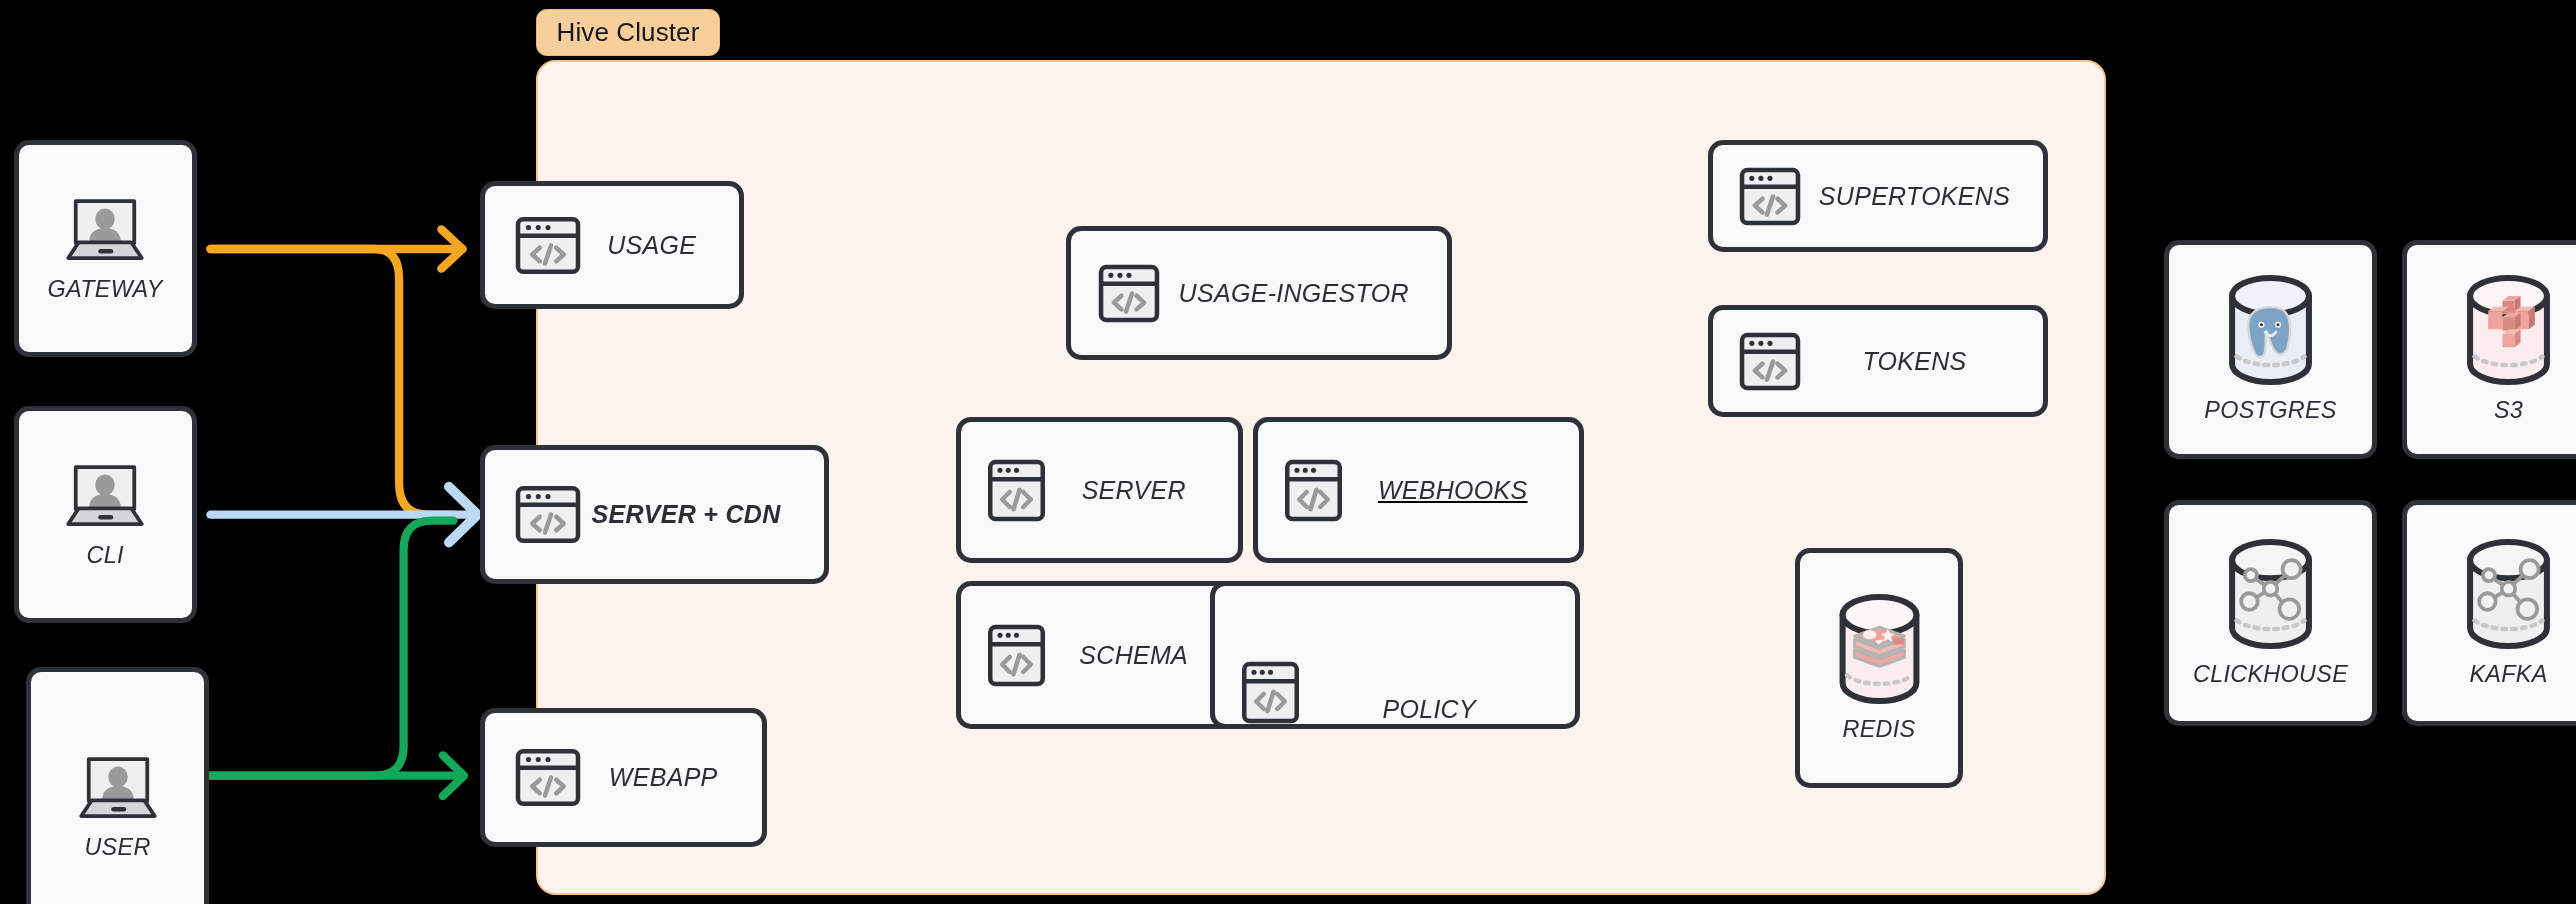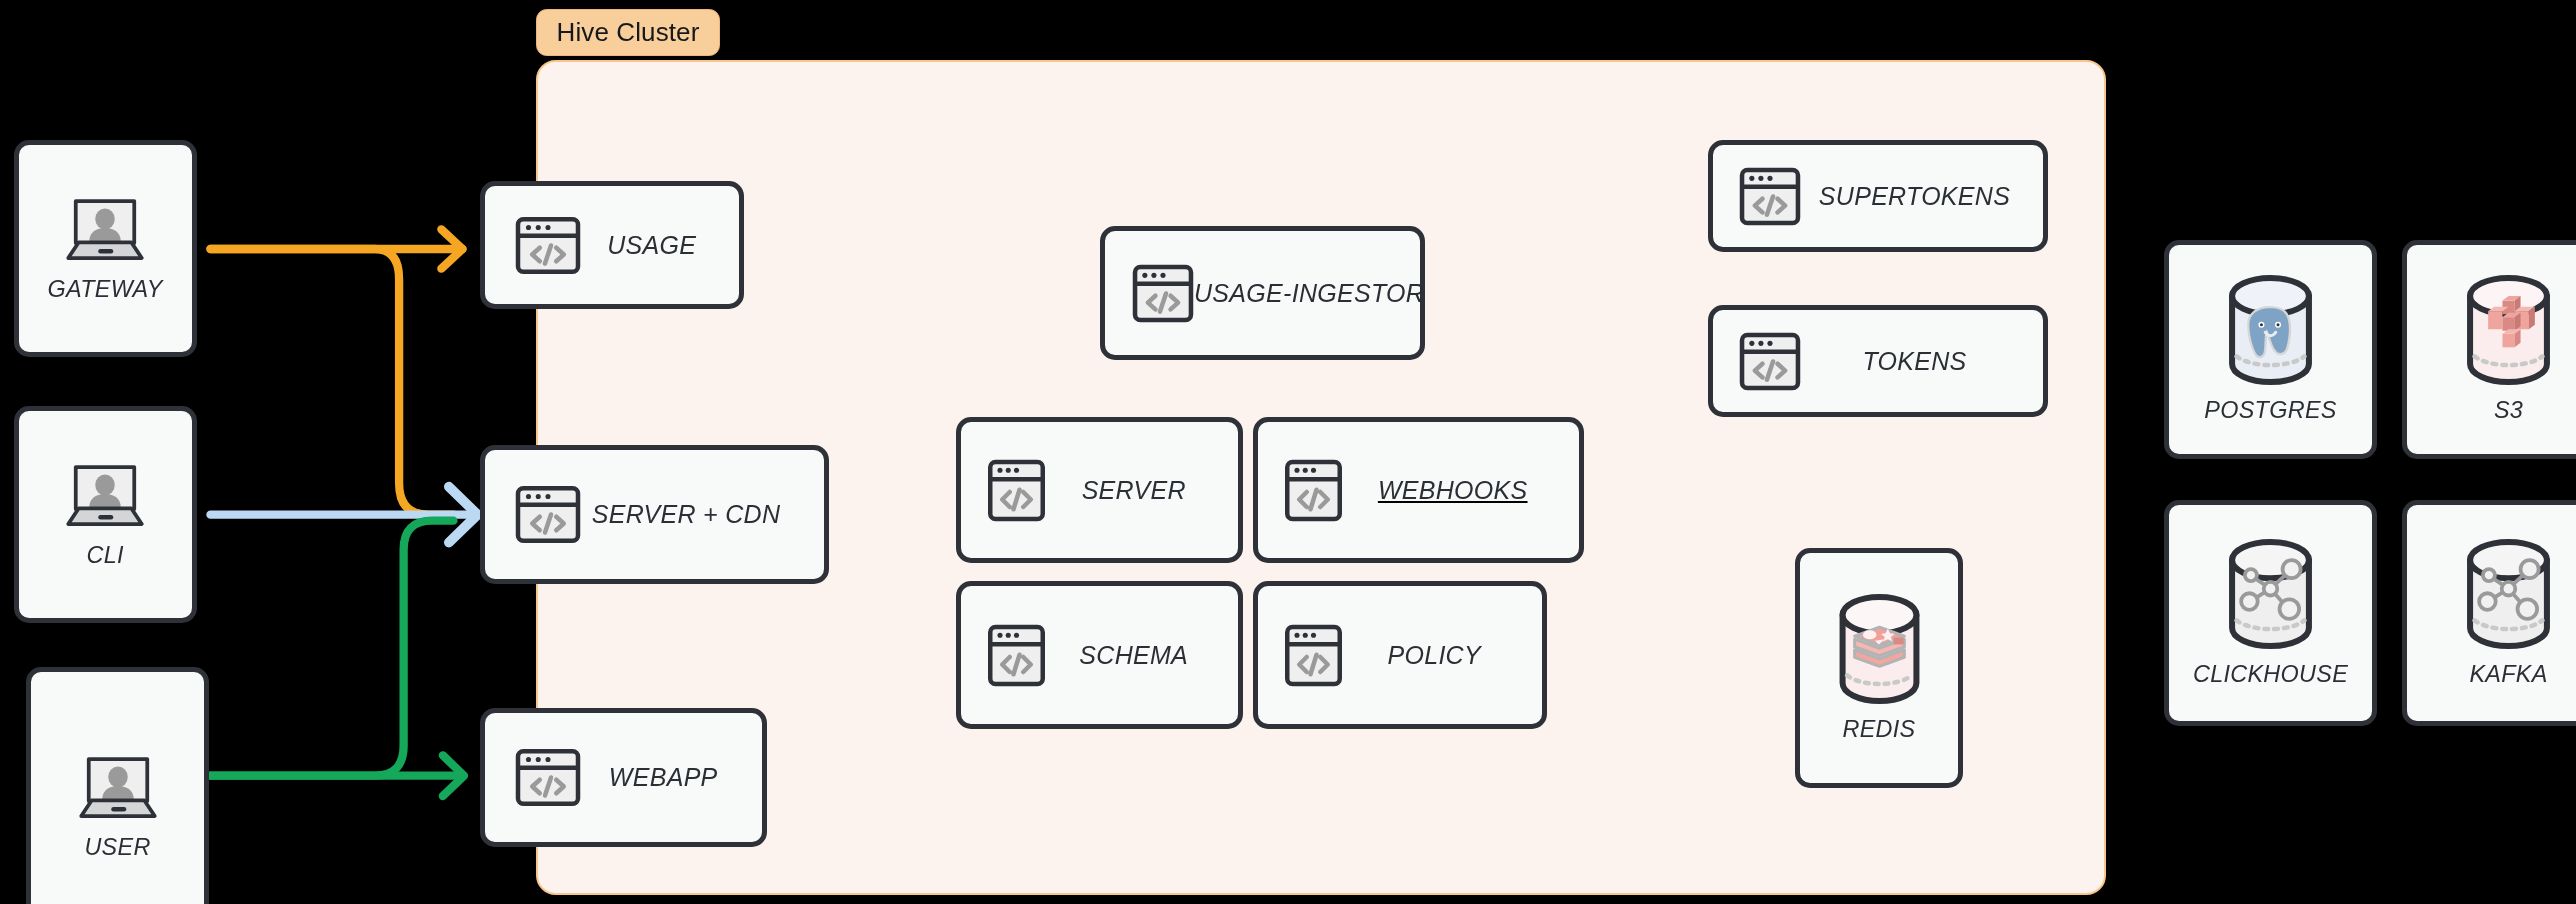--- a/index.html
+++ b/index.html
@@ -149,21 +149,21 @@
       <rect x="4" y="4" width="80" height="70" rx="7" fill="#EFEFF0" stroke="#2E3238" stroke-width="6"></rect>
       <path d="M4,26 L84,26" stroke="#2E3238" stroke-width="6"></path>
       <circle cx="18" cy="15" r="3.4" fill="#2E3238"></circle>
       <circle cx="31" cy="15" r="3.4" fill="#2E3238"></circle>
       <circle cx="44" cy="15" r="3.4" fill="#2E3238"></circle>
       <path d="M33,42 L23,51 L33,60 M55,42 L65,51 L55,60 M48,39 L40,63" fill="none" stroke="#9A9A9A" stroke-width="6" stroke-linecap="round" stroke-linejoin="round"></path>
     </svg>
     <span class="node-label">USAGE</span>
   </div>
 
-  <div class="node h" style="left:480px; top:445px; width:349px; height:139px; padding:0 33px 0 30px;">
+  <div class="node h" style="left:480px; top:445px; width:349px; height:139px; padding:0 33px 0 30px;font-weight:bold;">
     <svg class="svc-icon" width="66" height="59" viewBox="0 0 88 78">
       <rect x="4" y="4" width="80" height="70" rx="7" fill="#EFEFF0" stroke="#2E3238" stroke-width="6"></rect>
       <path d="M4,26 L84,26" stroke="#2E3238" stroke-width="6"></path>
       <circle cx="18" cy="15" r="3.4" fill="#2E3238"></circle>
       <circle cx="31" cy="15" r="3.4" fill="#2E3238"></circle>
       <circle cx="44" cy="15" r="3.4" fill="#2E3238"></circle>
       <path d="M33,42 L23,51 L33,60 M55,42 L65,51 L55,60 M48,39 L40,63" fill="none" stroke="#9A9A9A" stroke-width="6" stroke-linecap="round" stroke-linejoin="round"></path>
     </svg>
     <span class="node-label">SERVER + CDN</span>
   </div>
@@ -173,21 +173,21 @@
       <rect x="4" y="4" width="80" height="70" rx="7" fill="#EFEFF0" stroke="#2E3238" stroke-width="6"></rect>
       <path d="M4,26 L84,26" stroke="#2E3238" stroke-width="6"></path>
       <circle cx="18" cy="15" r="3.4" fill="#2E3238"></circle>
       <circle cx="31" cy="15" r="3.4" fill="#2E3238"></circle>
       <circle cx="44" cy="15" r="3.4" fill="#2E3238"></circle>
       <path d="M33,42 L23,51 L33,60 M55,42 L65,51 L55,60 M48,39 L40,63" fill="none" stroke="#9A9A9A" stroke-width="6" stroke-linecap="round" stroke-linejoin="round"></path>
     </svg>
     <span class="node-label">WEBAPP</span>
   </div>
 
-  <div class="node h" style="left:1100px; top:226px; width:325px; height:134px; padding:0 19.6px 0 27px;">
+  <div class="node h" style="left:1066px; top:226px; width:386px; height:134px; padding:0 19.6px 0 27px;">
     <svg class="svc-icon" width="62" height="59" viewBox="0 0 82 78">
       <rect x="4" y="4" width="74" height="70" rx="7" fill="#EFEFF0" stroke="#2E3238" stroke-width="6"></rect>
       <path d="M4,26 L78,26" stroke="#2E3238" stroke-width="6"></path>
       <circle cx="17" cy="15" r="3.4" fill="#2E3238"></circle>
       <circle cx="29" cy="15" r="3.4" fill="#2E3238"></circle>
       <circle cx="41" cy="15" r="3.4" fill="#2E3238"></circle>
       <path d="M31,42 L21,51 L31,60 M51,42 L61,51 L51,60 M45,39 L37,63" fill="none" stroke="#9A9A9A" stroke-width="6" stroke-linecap="round" stroke-linejoin="round"></path>
     </svg>
     <span class="node-label">USAGE-INGESTOR</span>
   </div>
@@ -221,21 +221,21 @@
       <rect x="4" y="4" width="70" height="76" rx="7" fill="#EFEFF0" stroke="#2E3238" stroke-width="6"></rect>
       <path d="M4,27 L74,27" stroke="#2E3238" stroke-width="6"></path>
       <circle cx="17" cy="15" r="3.4" fill="#2E3238"></circle>
       <circle cx="28" cy="15" r="3.4" fill="#2E3238"></circle>
       <circle cx="39" cy="15" r="3.4" fill="#2E3238"></circle>
       <path d="M30,44 L20,54 L30,64 M48,44 L58,54 L48,64 M43,41 L35,67" fill="none" stroke="#9A9A9A" stroke-width="6" stroke-linecap="round" stroke-linejoin="round"></path>
     </svg>
     <span class="node-label">SCHEMA</span>
   </div>
 
-  <div class="node h" style="left:1253px; top:581px; width:294px; height:148px; padding:0 16.6px 0 26px;">
+  <div class="node h" style="left:1210px; top:581px; width:370px; height:148px; padding:0 16.6px 0 26px;align-items:flex-end;">
     <svg class="svc-icon" width="59" height="63" viewBox="0 0 78 84">
       <rect x="4" y="4" width="70" height="76" rx="7" fill="#EFEFF0" stroke="#2E3238" stroke-width="6"></rect>
       <path d="M4,27 L74,27" stroke="#2E3238" stroke-width="6"></path>
       <circle cx="17" cy="15" r="3.4" fill="#2E3238"></circle>
       <circle cx="28" cy="15" r="3.4" fill="#2E3238"></circle>
       <circle cx="39" cy="15" r="3.4" fill="#2E3238"></circle>
       <path d="M30,44 L20,54 L30,64 M48,44 L58,54 L48,64 M43,41 L35,67" fill="none" stroke="#9A9A9A" stroke-width="6" stroke-linecap="round" stroke-linejoin="round"></path>
     </svg>
     <span class="node-label">POLICY</span>
   </div>

